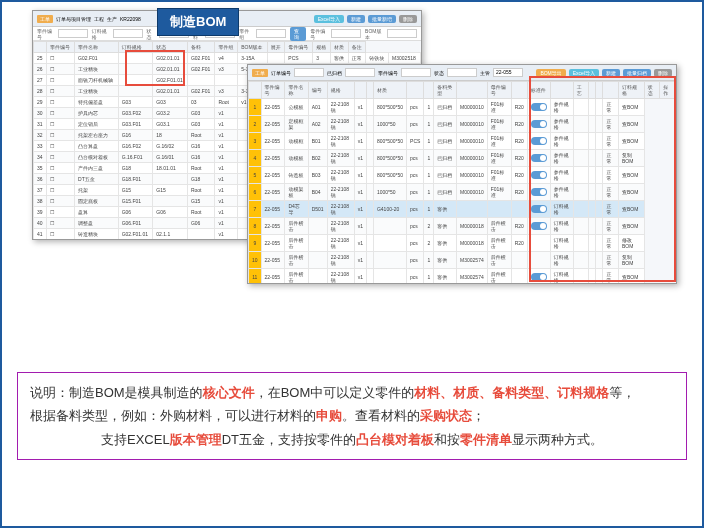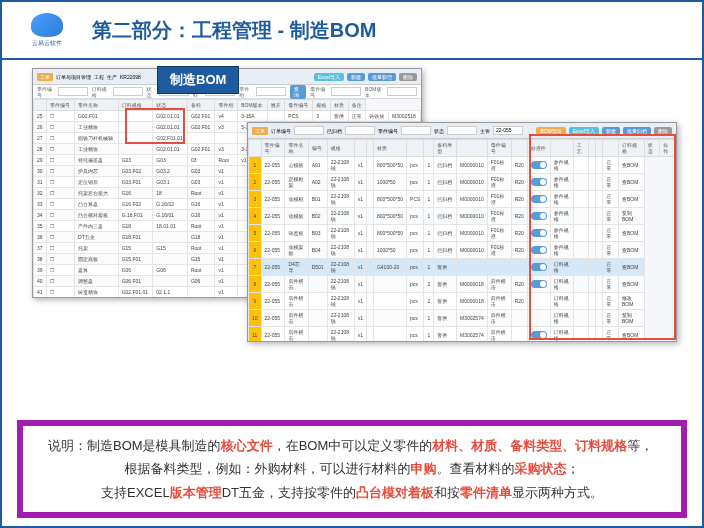--- a/index.html
+++ b/index.html
@@ -27,35 +27,28 @@
 .table{width:100%;border-collapse:collapse;font-size:5px}
 .table th{background:#eef2f7;border:1px solid #ddd;padding:2px 3px;color:#555;font-weight:normal;text-align:left}
 .table td{border:1px solid #e5e5e5;padding:2px 3px;color:#444;background:#fff}
 .table tr:nth-child(even) td{background:#fafbfc}
 .highlight-box{position:absolute;border:2px solid #e74c3c;pointer-events:none}
 .tree-cell{padding-left:10px}
 .yellow-cell{background:#ffc107!important;color:#333;text-align:center}
 .blue-cell{color:#5b9bd5}
 .toggle{width:16px;height:8px;background:#5b9bd5;border-radius:4px;display:inline-block;position:relative}
 .toggle::after{content:"";position:absolute;width:6px;height:6px;background:#fff;border-radius:50%;top:1px;right:1px}
-.description{position:absolute;bottom:6px;left:15px;right:15px;border:6px solid #a21caf;padding:8px 25px;font-size:13px;line-height:1.8;color:#333;background:#fff}
+.description{position:absolute;bottom:6px;left:15px;right:15px;border:1px solid #a21caf;padding:8px 12px;font-size:13px;line-height:1.8;color:#333;background:#fff}
 .red{color:#e74c3c;font-weight:bold}
 .nav-tag{background:#f0ad4e;color:#fff;padding:1px 3px;font-size:5px;border-radius:1px}
 </style>
 </head>
 <body>
 
 <div class="slide">
-  <div class="header">
-    <div class="logo">
-      <div class="logo-icon"></div>
-      <div class="logo-text">云易云软件</div>
-    </div>
-    <div class="title">第二部分：工程管理 - 制造BOM</div>
-  </div>
 
   <div class="content">
 
     <div class="screenshot screenshot1">
       <div class="toolbar">
         <span class="nav-tag">工单</span>
         <span>订单与项目管理</span>
         <span>工程</span>
         <span>生产</span>
         <span>KR22098</span>
@@ -700,21 +693,21 @@
             </tr>
           </tbody>
       </table>
       <div class="highlight-box" style="left:281px;top:11px;width:147px;height:206px"></div>
     </div>
 
     <div class="description">
       <div>
         <span>说明：制造BOM是模具制造的</span><span class="red">核心文件</span><span>，在BOM中可以定义零件的</span><span class="red">材料、材质、备料类型、订料规格</span><span>等，</span>
       </div>
-      <div style="text-align:center">
+      <div style="">
         <span>根据备料类型，例如：外购材料，可以进行材料的</span><span class="red">申购</span><span>。查看材料的</span><span class="red">采购状态</span><span>；</span>
       </div>
       <div style="text-align:center">
         <span>支持EXCEL</span><span class="red">版本管理</span><span>DT五金，支持按零件的</span><span class="red">凸台模对着板</span><span>和按</span><span class="red">零件清单</span><span>显示两种方式。</span>
       </div>
     </div>
   </div>
 </div>
 
 </body></html>

